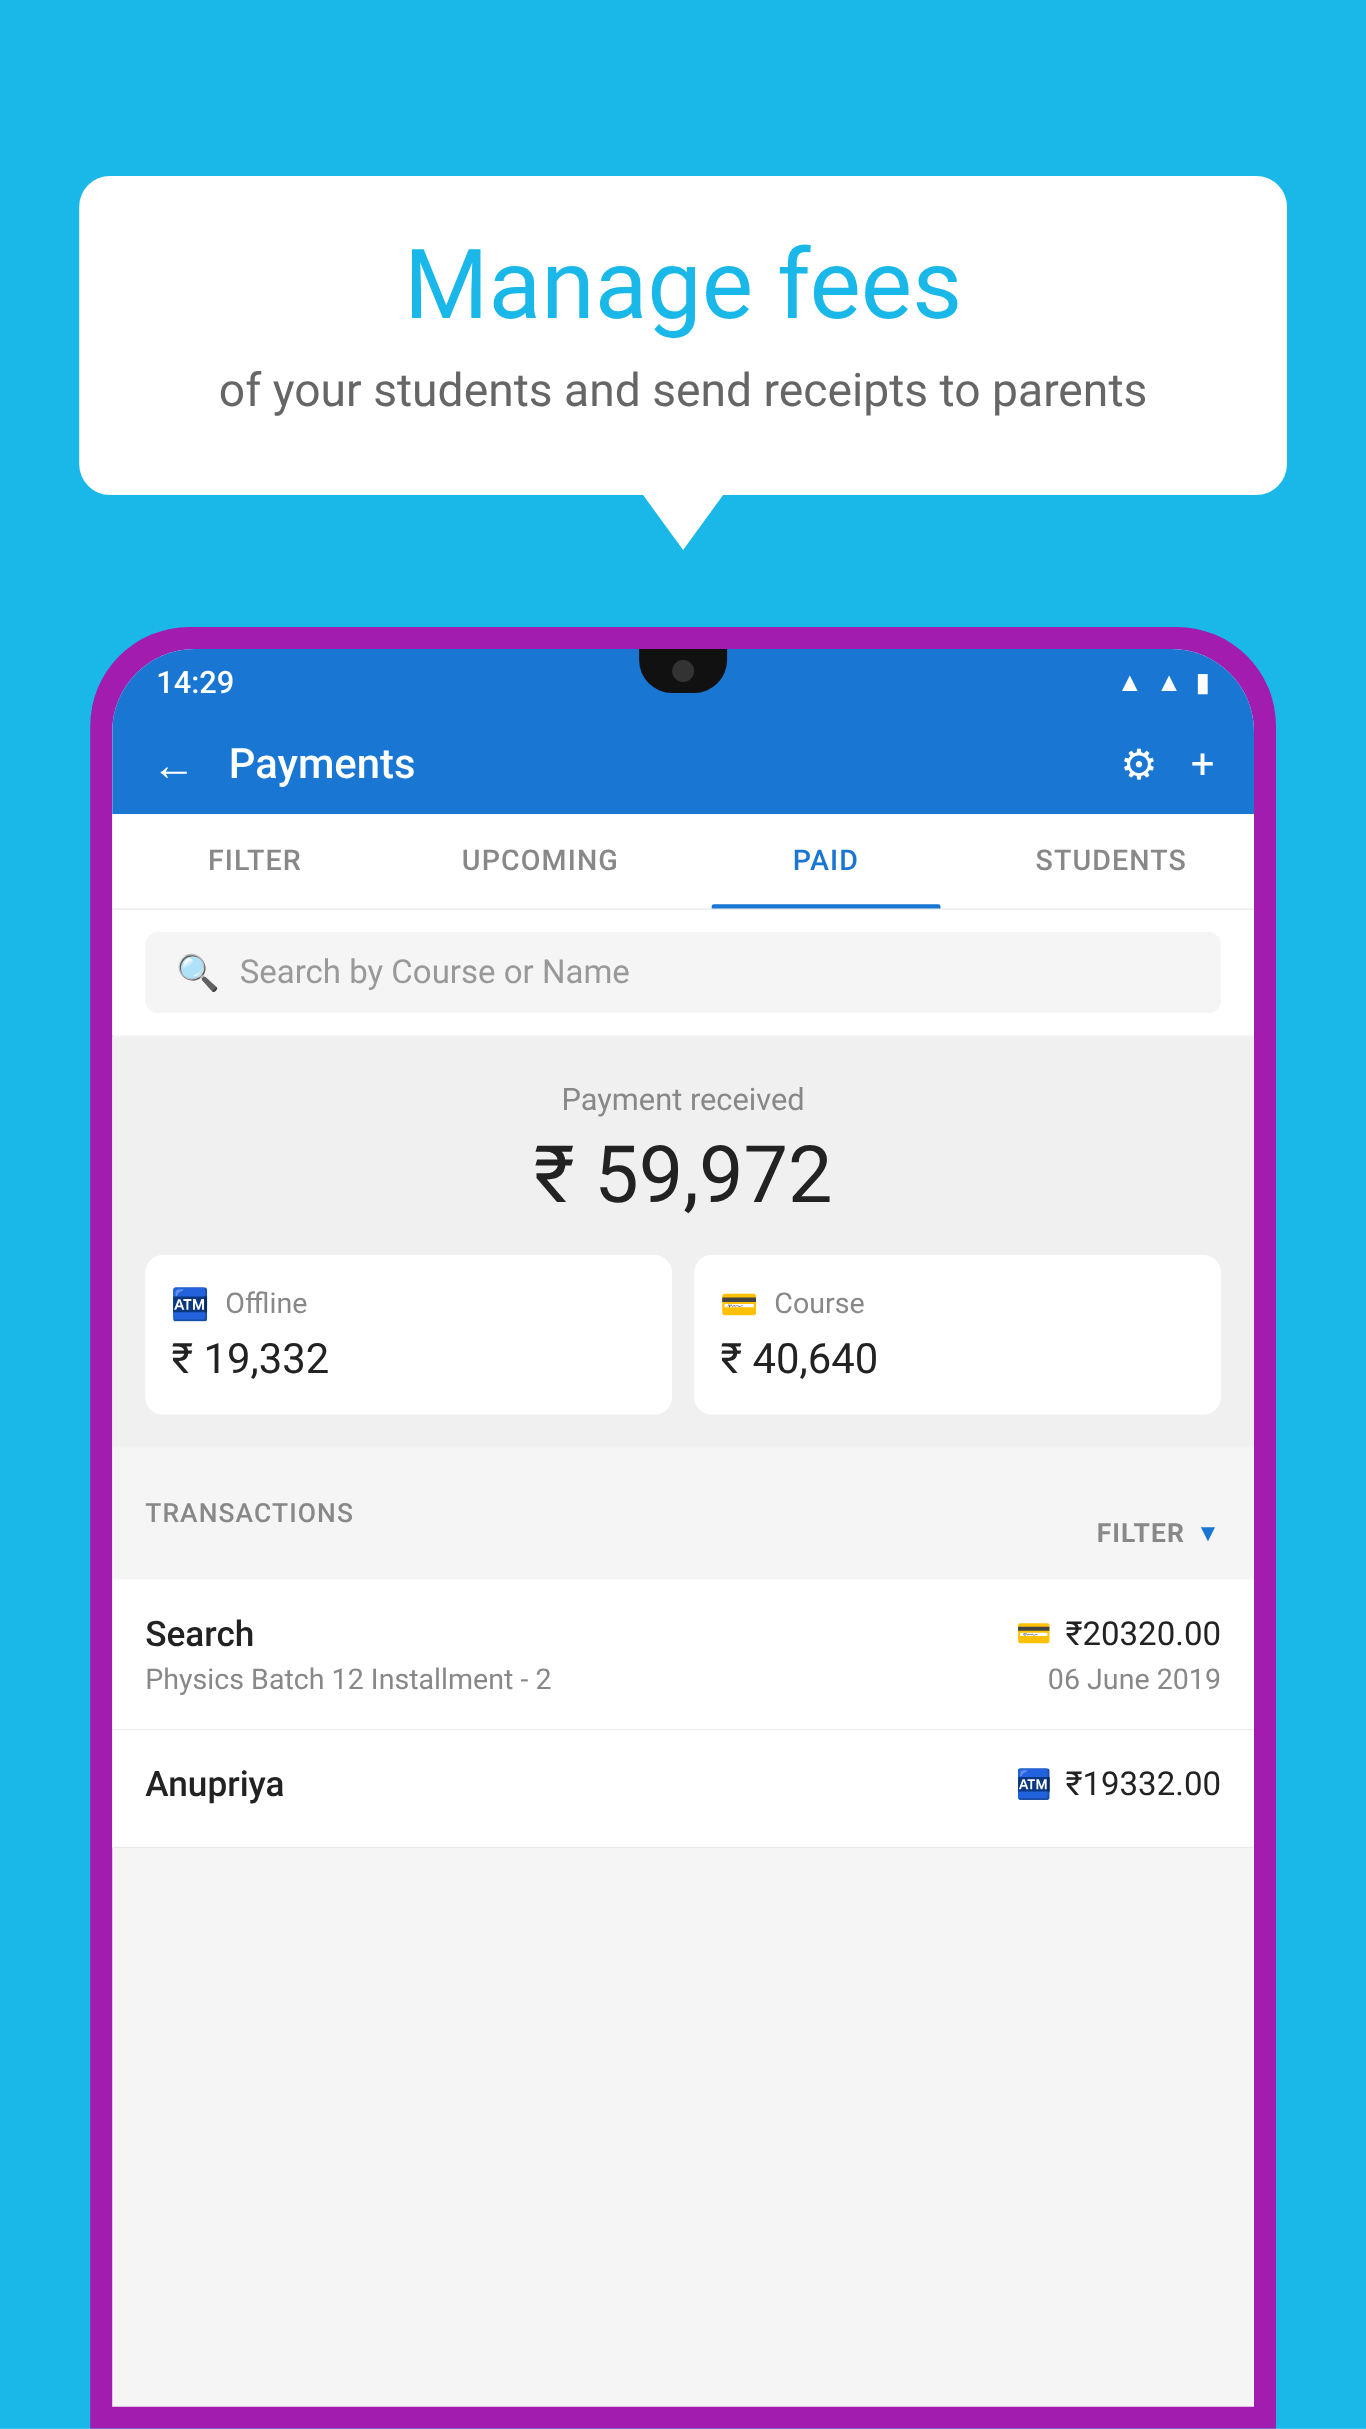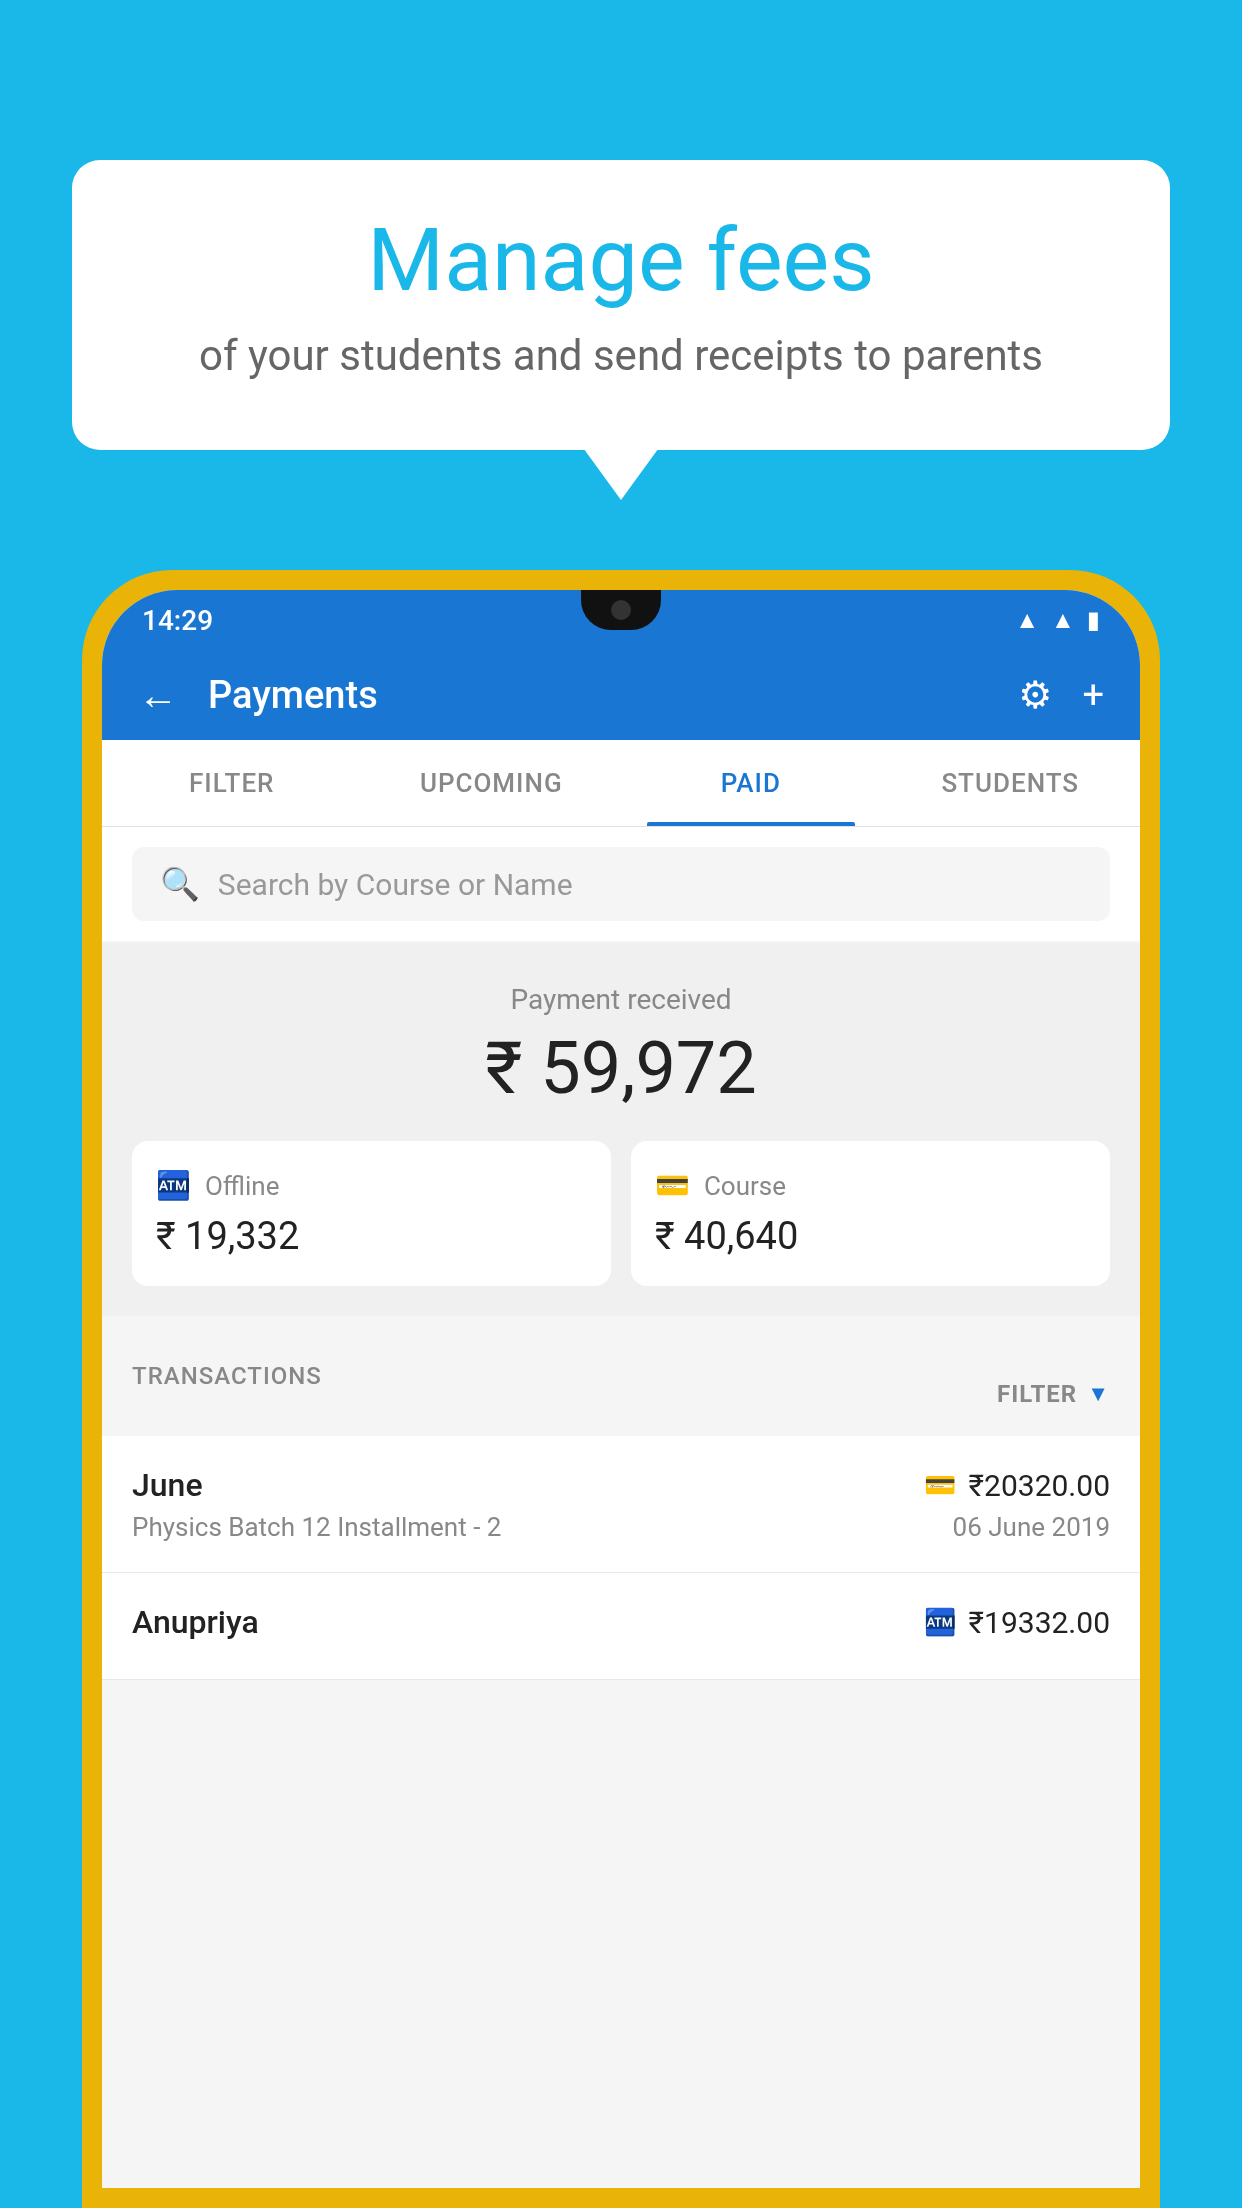--- a/index.html
+++ b/index.html
@@ -51,21 +51,21 @@
       font-weight: 400;
     }
 
     
     .phone-frame {
       position: absolute;
       top: 570px;
       left: 82px;
       right: 82px;
       bottom: 0;
-      background: #eab308;
+      background: #a21caf;
       border-radius: 90px 90px 0 0;
       padding: 20px;
     }
 
     .phone-inner {
       width: 100%;
       height: 100%;
       background: #f5f5f5;
       border-radius: 75px 75px 0 0;
       overflow: hidden;
@@ -393,21 +393,21 @@
     <div class="transactions-header">
       <span class="transactions-label">TRANSACTIONS</span>
       <div class="filter-btn">
         <span>FILTER</span>
         <span class="filter-icon">▼</span>
       </div>
     </div>
 
     <div class="transaction-row">
       <div class="transaction-top">
-        <span class="transaction-name">June</span>
+        <span class="transaction-name">Search</span>
         <div class="transaction-amount-row">
           <span style="color:#888;font-size:26px;">💳</span>
           <span class="transaction-amount">₹20320.00</span>
         </div>
       </div>
       <div style="display:flex;justify-content:space-between;gap:23px;">
         <span class="transaction-detail">Physics Batch 12 Installment - 2</span>
         <span class="transaction-date">06 June 2019</span>
       </div>
     </div>

